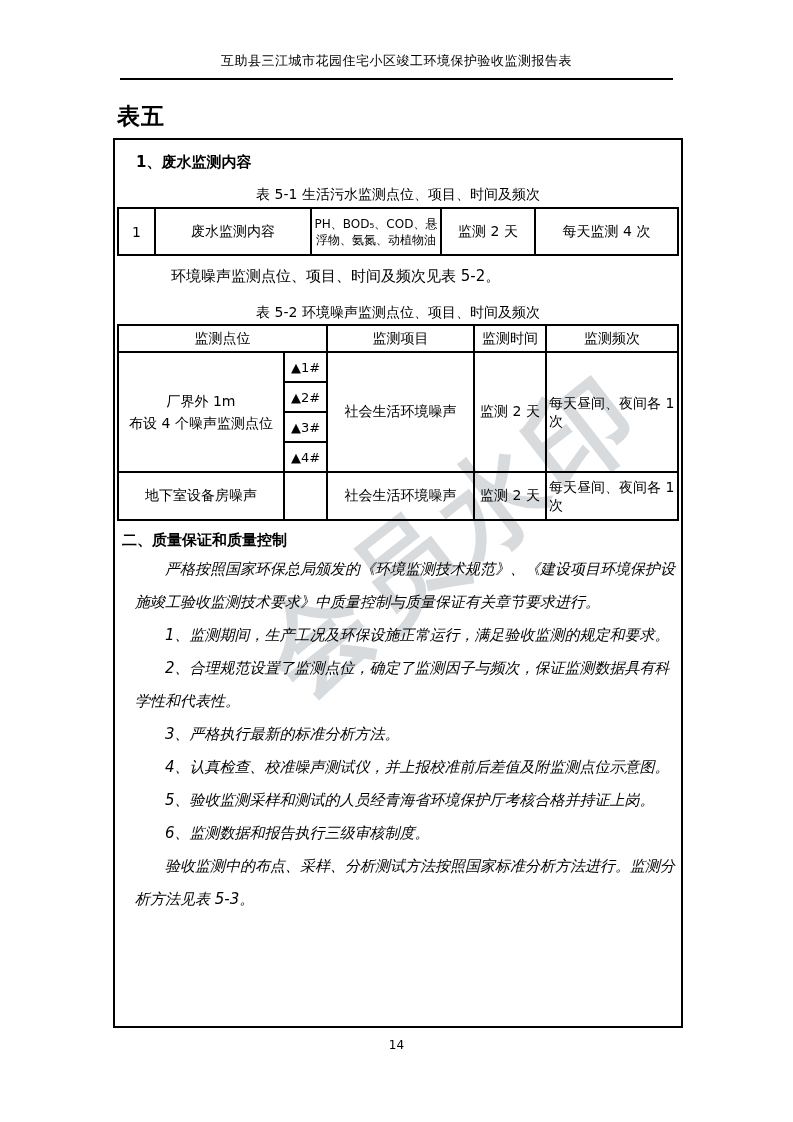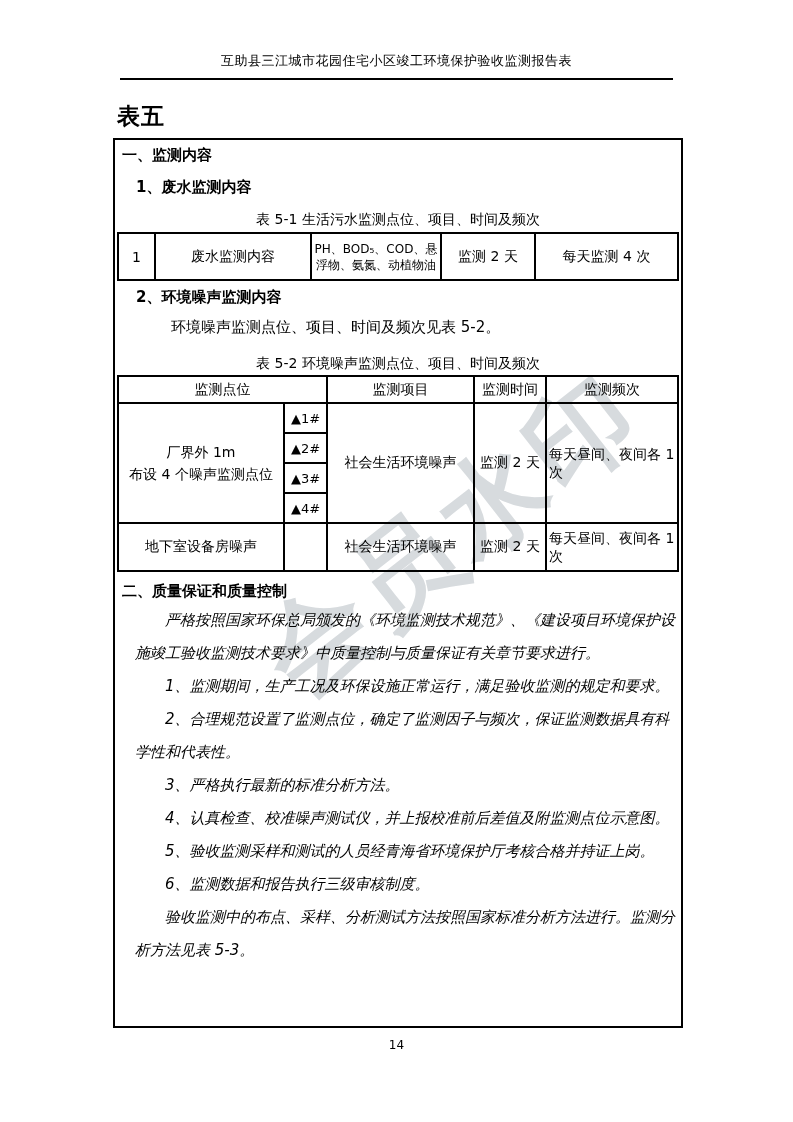--- a/index.html
+++ b/index.html
@@ -76,21 +76,20 @@
 <body>
 
 <div class="doc-header">互助县三江城市花园住宅小区竣工环境保护验收监测报告表</div>
 
 <div class="table-label">表五</div>
 
 <div class="outer-box">
   <div class="watermark">会员水印</div>
   <div class="box-content">
 
-    <p class="h-major h1a">一、监测内容</p>
     <p class="h-minor h1b">1、废水监测内容</p>
 
     <p class="tbl-caption cap51">表 5-1  生活污水监测点位、项目、时间及频次</p>
 
     <table class="t51">
       <colgroup>
         <col style="width:37px">
           <col style="width:156px">
           <col style="width:130px">
           <col style="width:94px">
@@ -100,21 +99,20 @@
       <tr class="row">
         <td>1</td>
         <td>废水监测内容</td>
         <td class="cell-small">PH、BOD₅、COD、悬浮物、氨氮、动植物油</td>
         <td>监测 2 天</td>
         <td>每天监测 4 次</td>
       </tr>
     </tbody>
       </table>
 
-    <p class="h-minor h2b">2、环境噪声监测内容</p>
     <p class="plain-indent">环境噪声监测点位、项目、时间及频次见表 5-2。</p>
 
     <p class="tbl-caption cap52">表 5-2  环境噪声监测点位、项目、时间及频次</p>
 
     <table class="t52">
       <colgroup>
         <col style="width:166px">
           <col style="width:43px">
           <col style="width:147px">
           <col style="width:72px">

